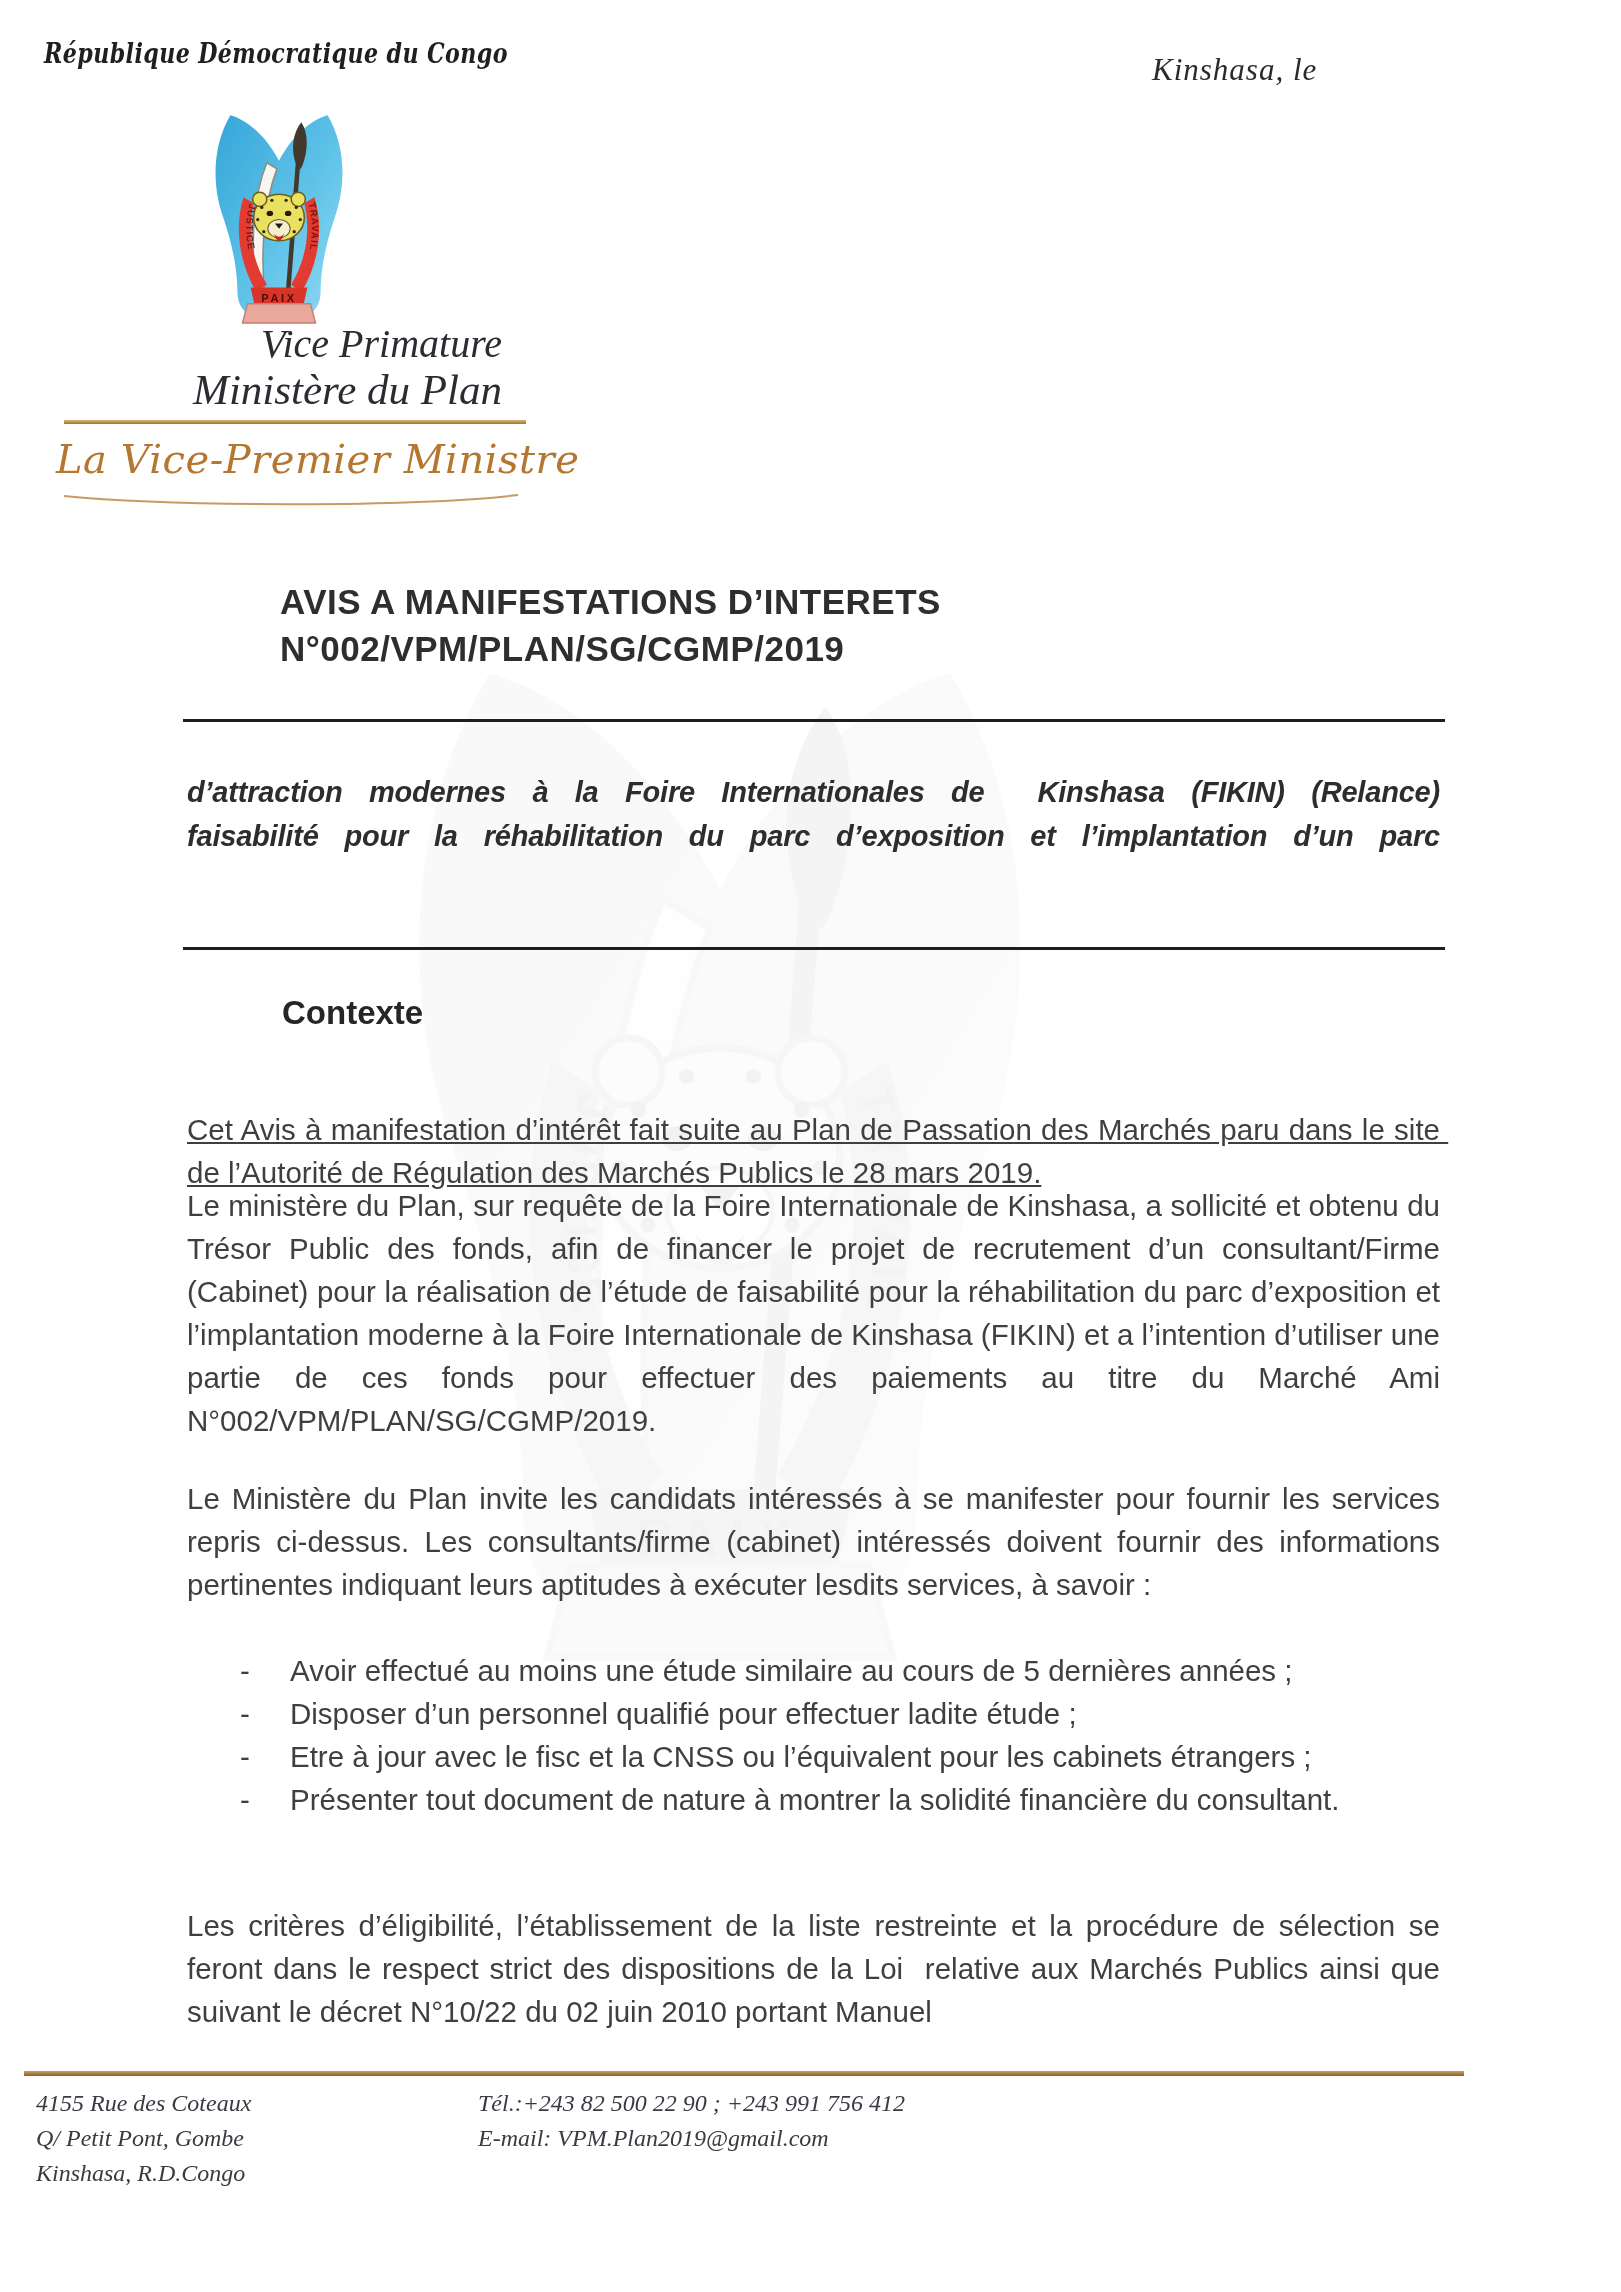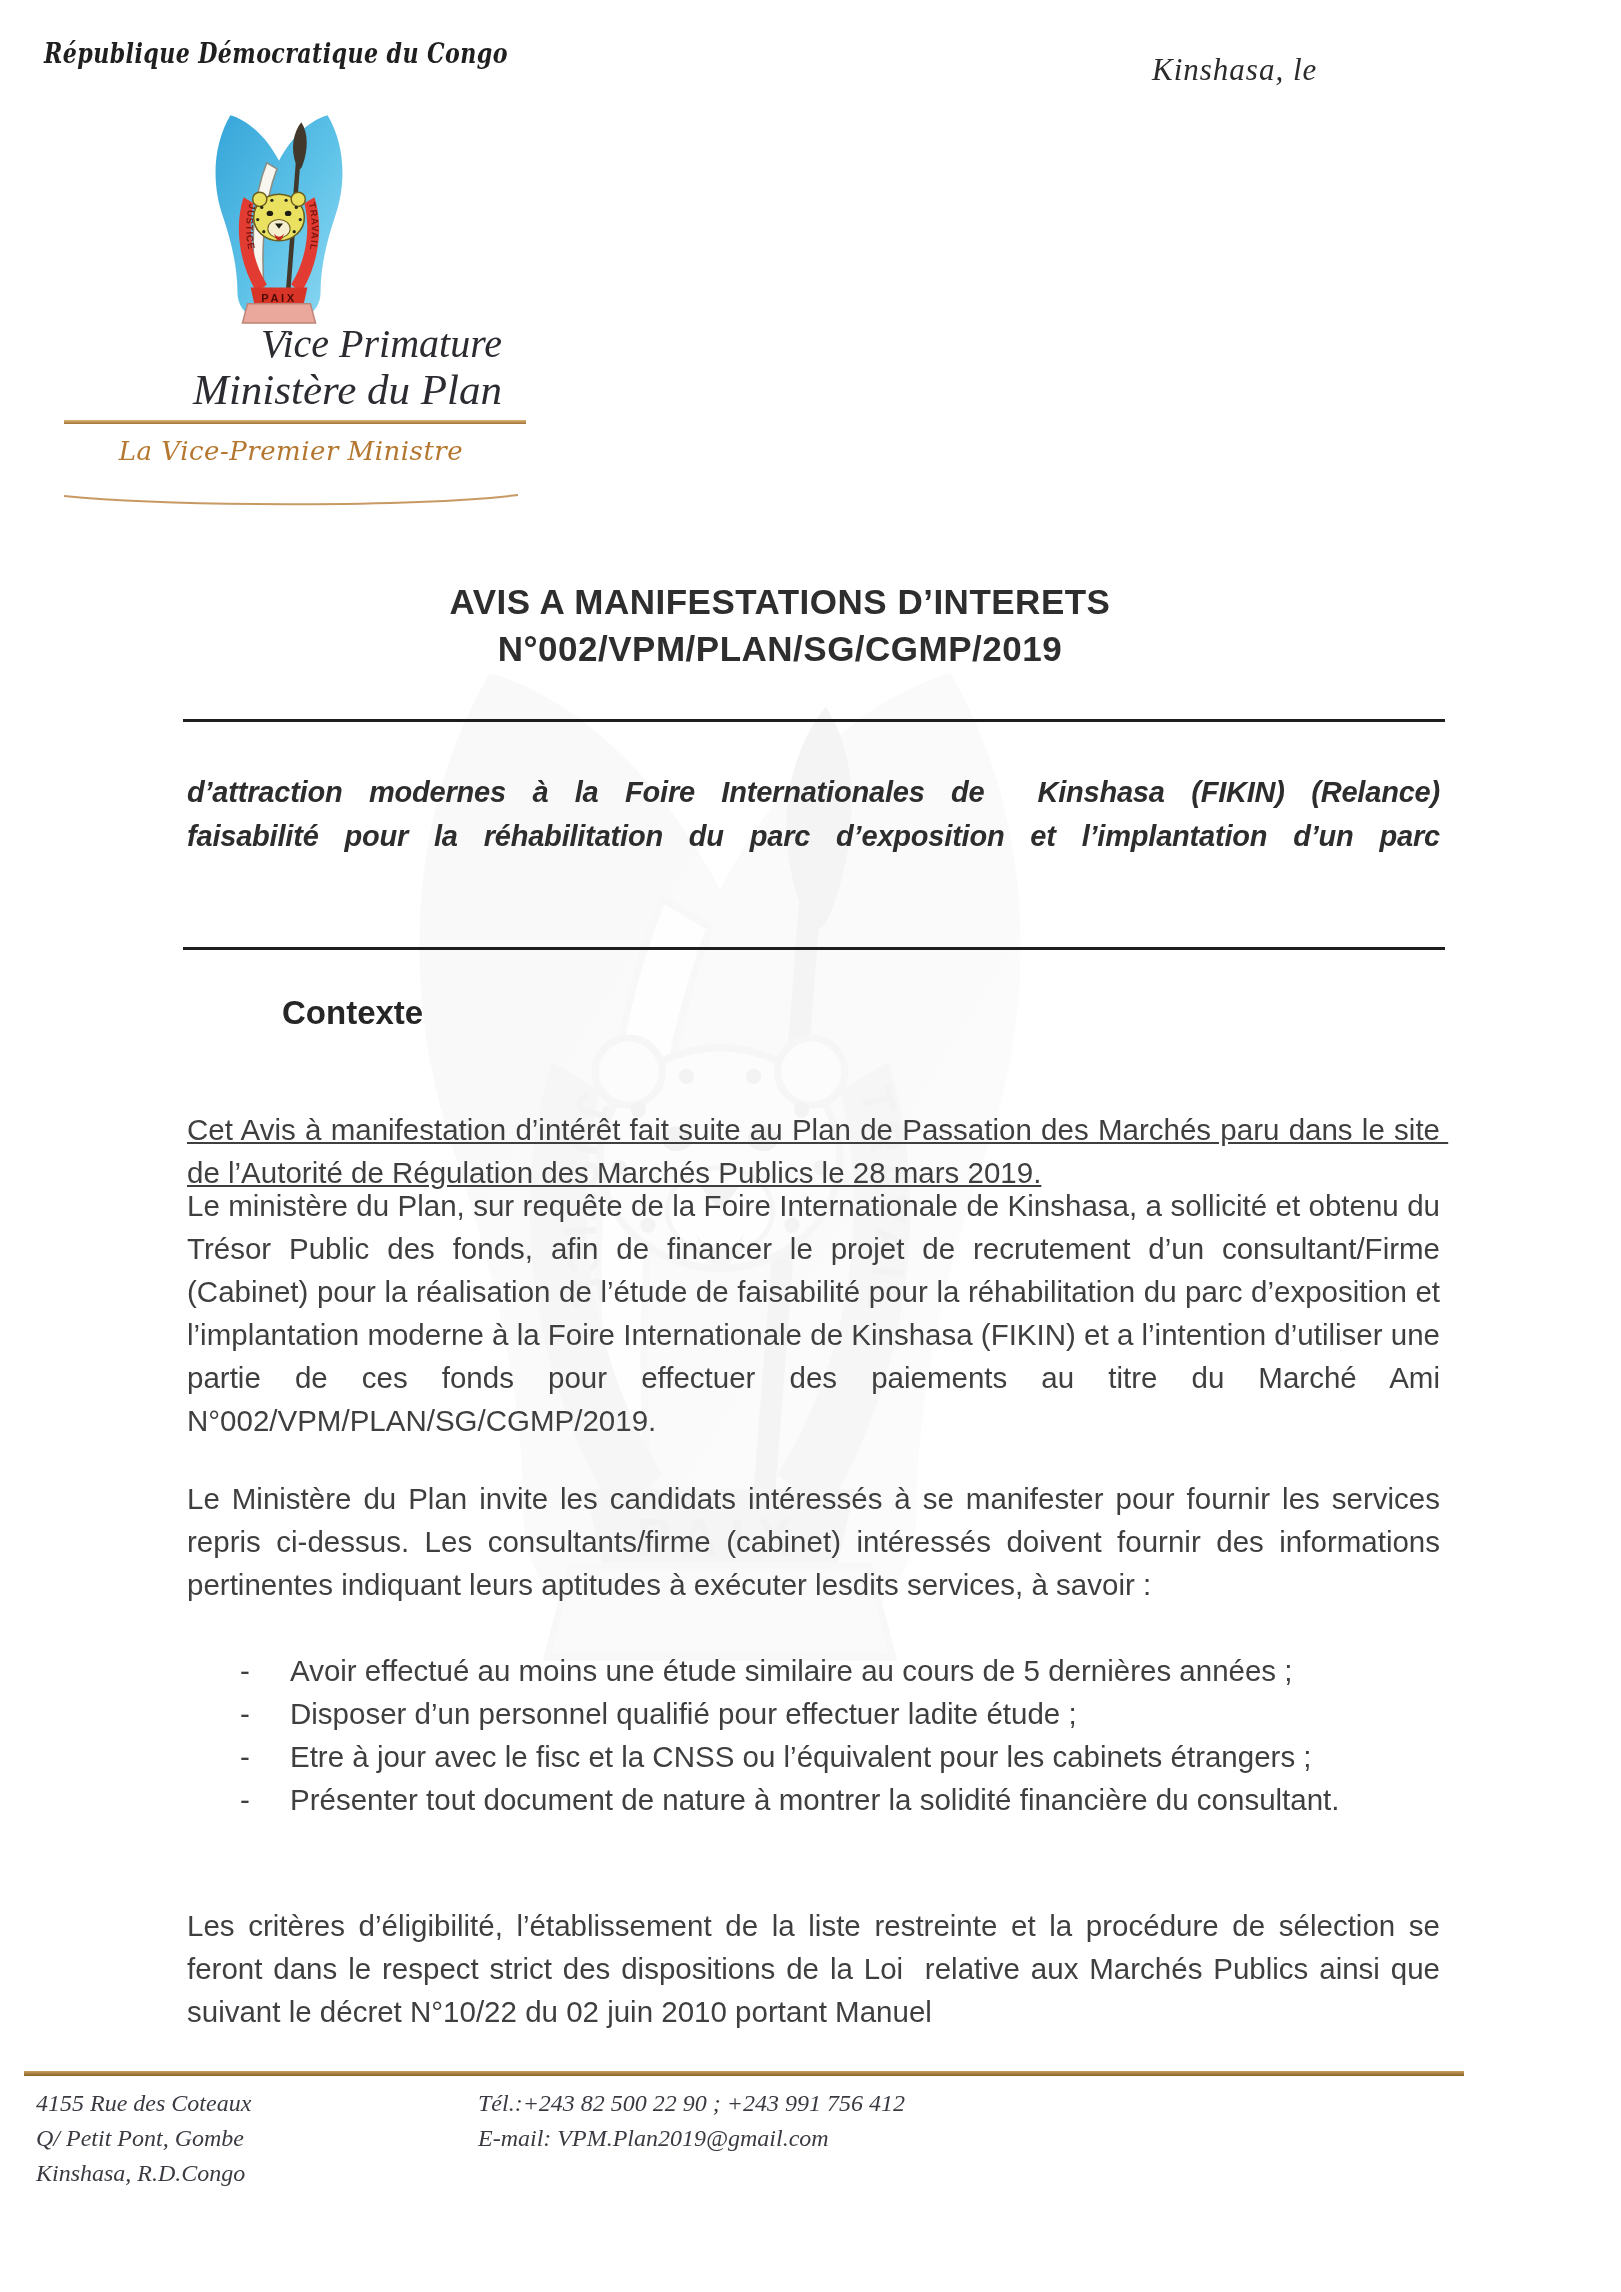--- a/index.html
+++ b/index.html
@@ -24,26 +24,26 @@
   .office{position:absolute;left:58px;top:322px;width:444px;text-align:right;color:#2b2b31;}
   .office1{font-family:"Liberation Serif",serif;font-style:italic;font-size:40px;line-height:44px;}
   .office2{font-family:"Liberation Serif",serif;font-style:italic;font-size:43px;line-height:48px;}
   .gold-rule{
     position:absolute;left:64px;top:420px;width:462px;height:4px;
     background:linear-gradient(to bottom,#dcb573,#a0743a);
   }
   .signatory{
     position:absolute;left:56px;top:436px;width:470px;text-align:center;
     font-family:"DejaVu Serif",serif;font-style:italic;
-    font-size:26px;color:#b5772f;white-space:nowrap;letter-spacing:.5px;
+    font-size:40px;color:#b5772f;white-space:nowrap;letter-spacing:.5px;
   }
   .sig-swash{position:absolute;left:56px;top:492px;width:470px;height:16px;}
   
   .title{
-    position:absolute;left:280px;top:578px;width:1000px;text-align:center;
+    position:absolute;left:280px;top:578px;width:1000px;
     font-weight:bold;font-size:35px;line-height:47px;color:#2e2e2e;letter-spacing:.5px;
   }
   .rule{position:absolute;left:183px;width:1262px;height:3px;background:#1e1e1e;}
   .rule1{top:719px;}
   .rule2{top:947px;}
   .subject{
     position:absolute;left:187px;top:770px;width:1253px;
     font-weight:bold;font-style:italic;font-size:29px;line-height:44px;
     color:#2d2d2d;letter-spacing:-.2px;
   }

